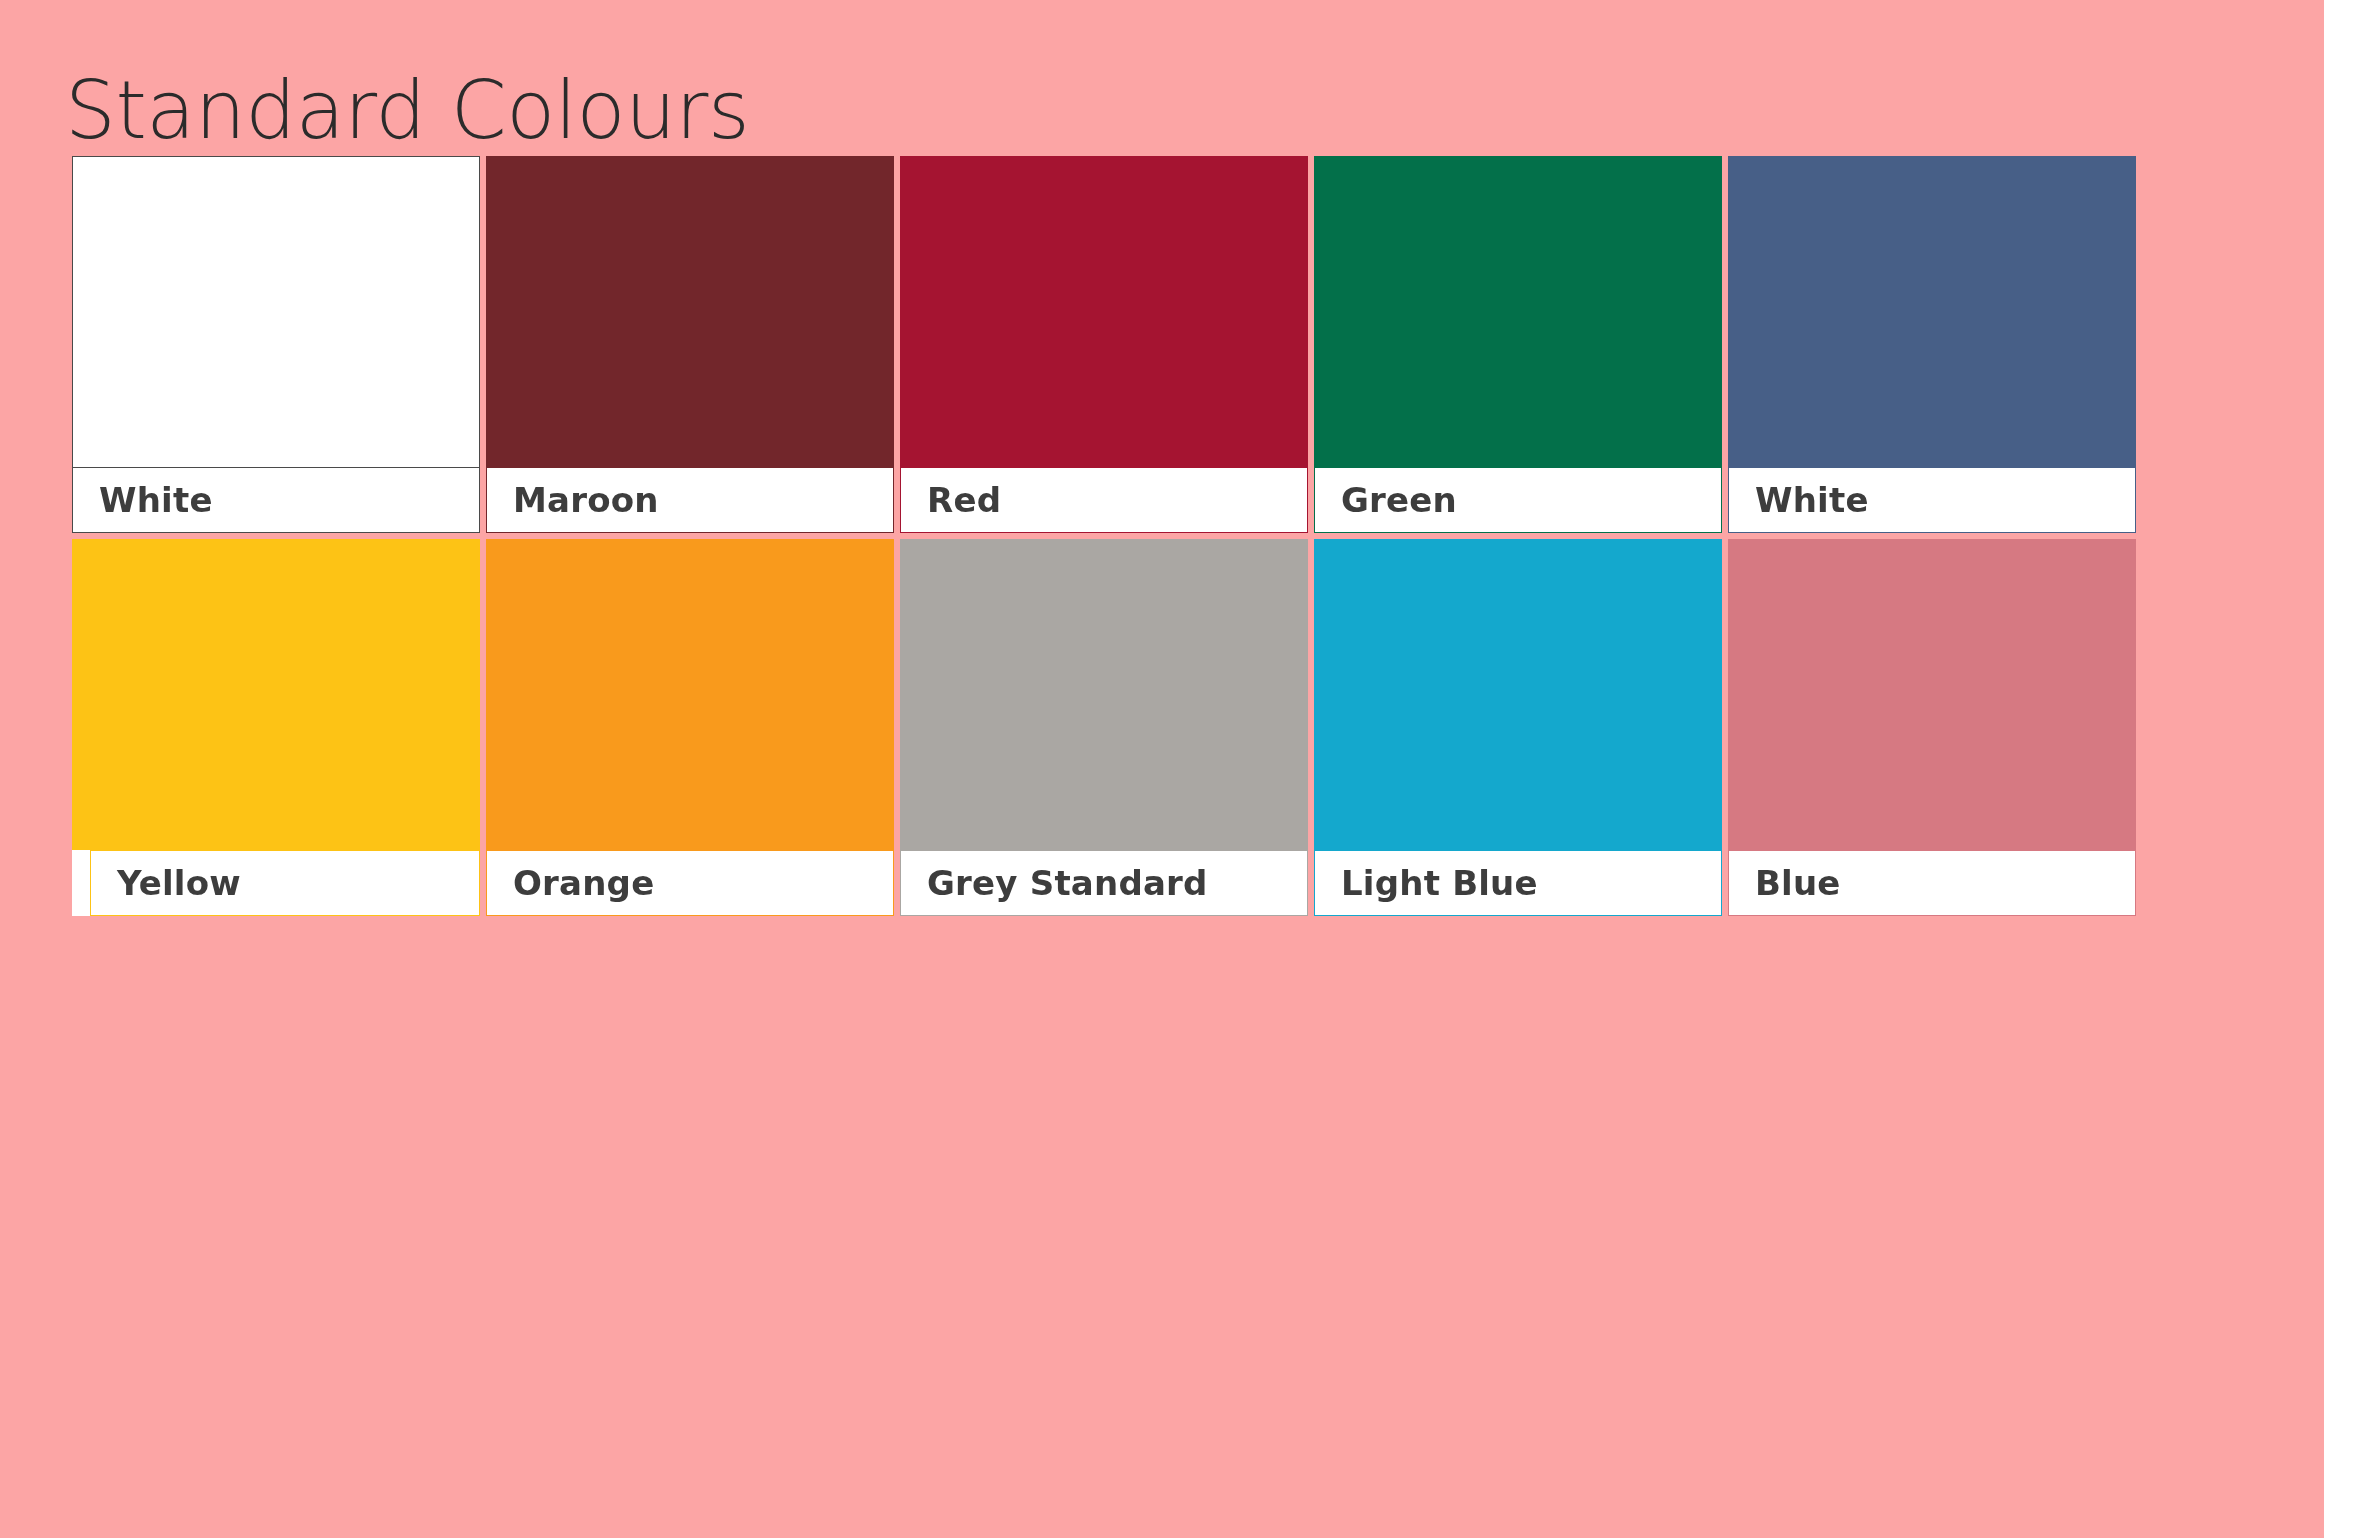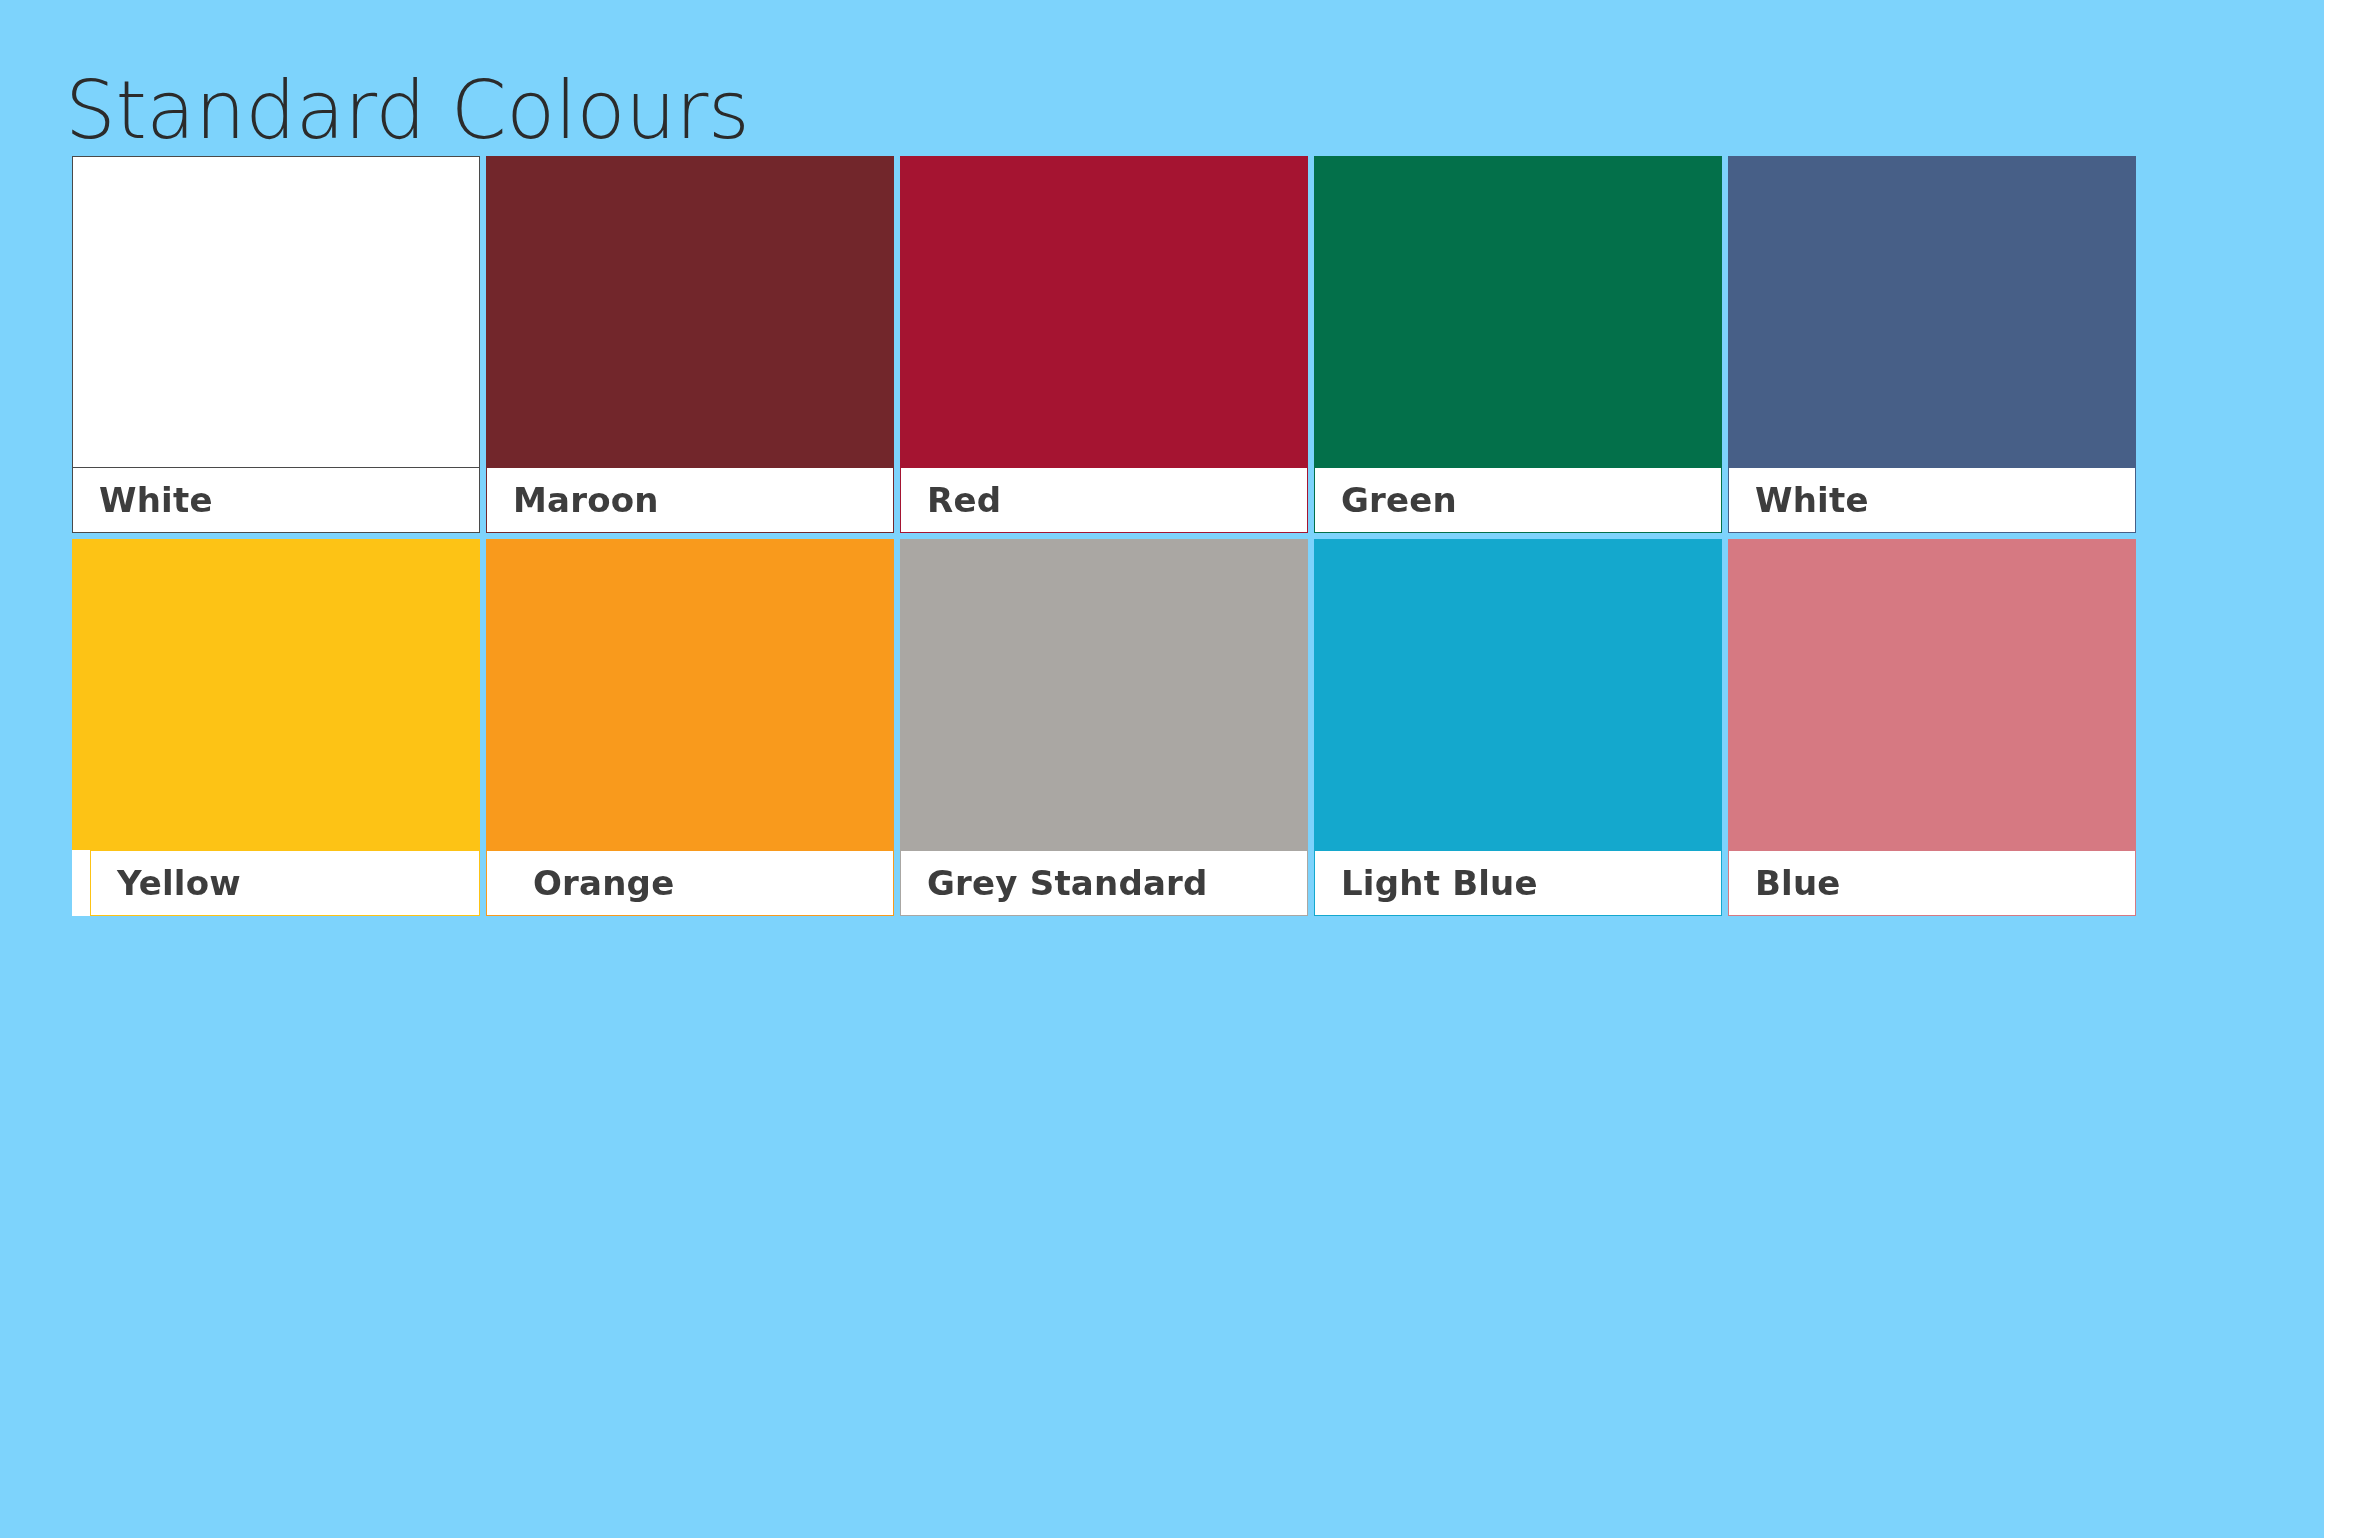--- a/index.html
+++ b/index.html
@@ -13,21 +13,21 @@
     height: 1539px;
     font-family: "Liberation Sans", "DejaVu Sans", sans-serif;
     overflow: hidden;
     position: relative;
   }
 
   .page {
     position: relative;
     width: 2324px;
     height: 1539px;
-    background: #7dd3fc;
+    background: #fca5a5;
     box-sizing: border-box;
   }
 
   .page-title {
     position: absolute;
     left: 65px;
     top: 13px;
     font-family: "DejaVu Sans", "Liberation Sans", sans-serif;
     font-weight: 300;
     font-size: 80px;
@@ -134,21 +134,21 @@
         </div>
       </div>
       <div class="swatch-card">
         <div class="swatch-chip" style="background: rgb(253, 195, 21);"></div>
         <div class="swatch-label-bar" style="border-color: rgb(253, 195, 21); margin-left: 18px;">
           <span class="swatch-label">Yellow</span>
         </div>
       </div>
       <div class="swatch-card">
         <div class="swatch-chip" style="background: rgb(249, 154, 28);"></div>
-        <div class="swatch-label-bar" style="border-color: rgb(249, 154, 28); padding-left: 20px;">
+        <div class="swatch-label-bar" style="border-color: rgb(249, 154, 28);">
           <span class="swatch-label">Orange</span>
         </div>
       </div>
       <div class="swatch-card">
         <div class="swatch-chip" style="background: rgb(170, 167, 163);"></div>
         <div class="swatch-label-bar" style="border-color: rgb(170, 167, 163);">
           <span class="swatch-label">Grey Standard</span>
         </div>
       </div>
       <div class="swatch-card">

